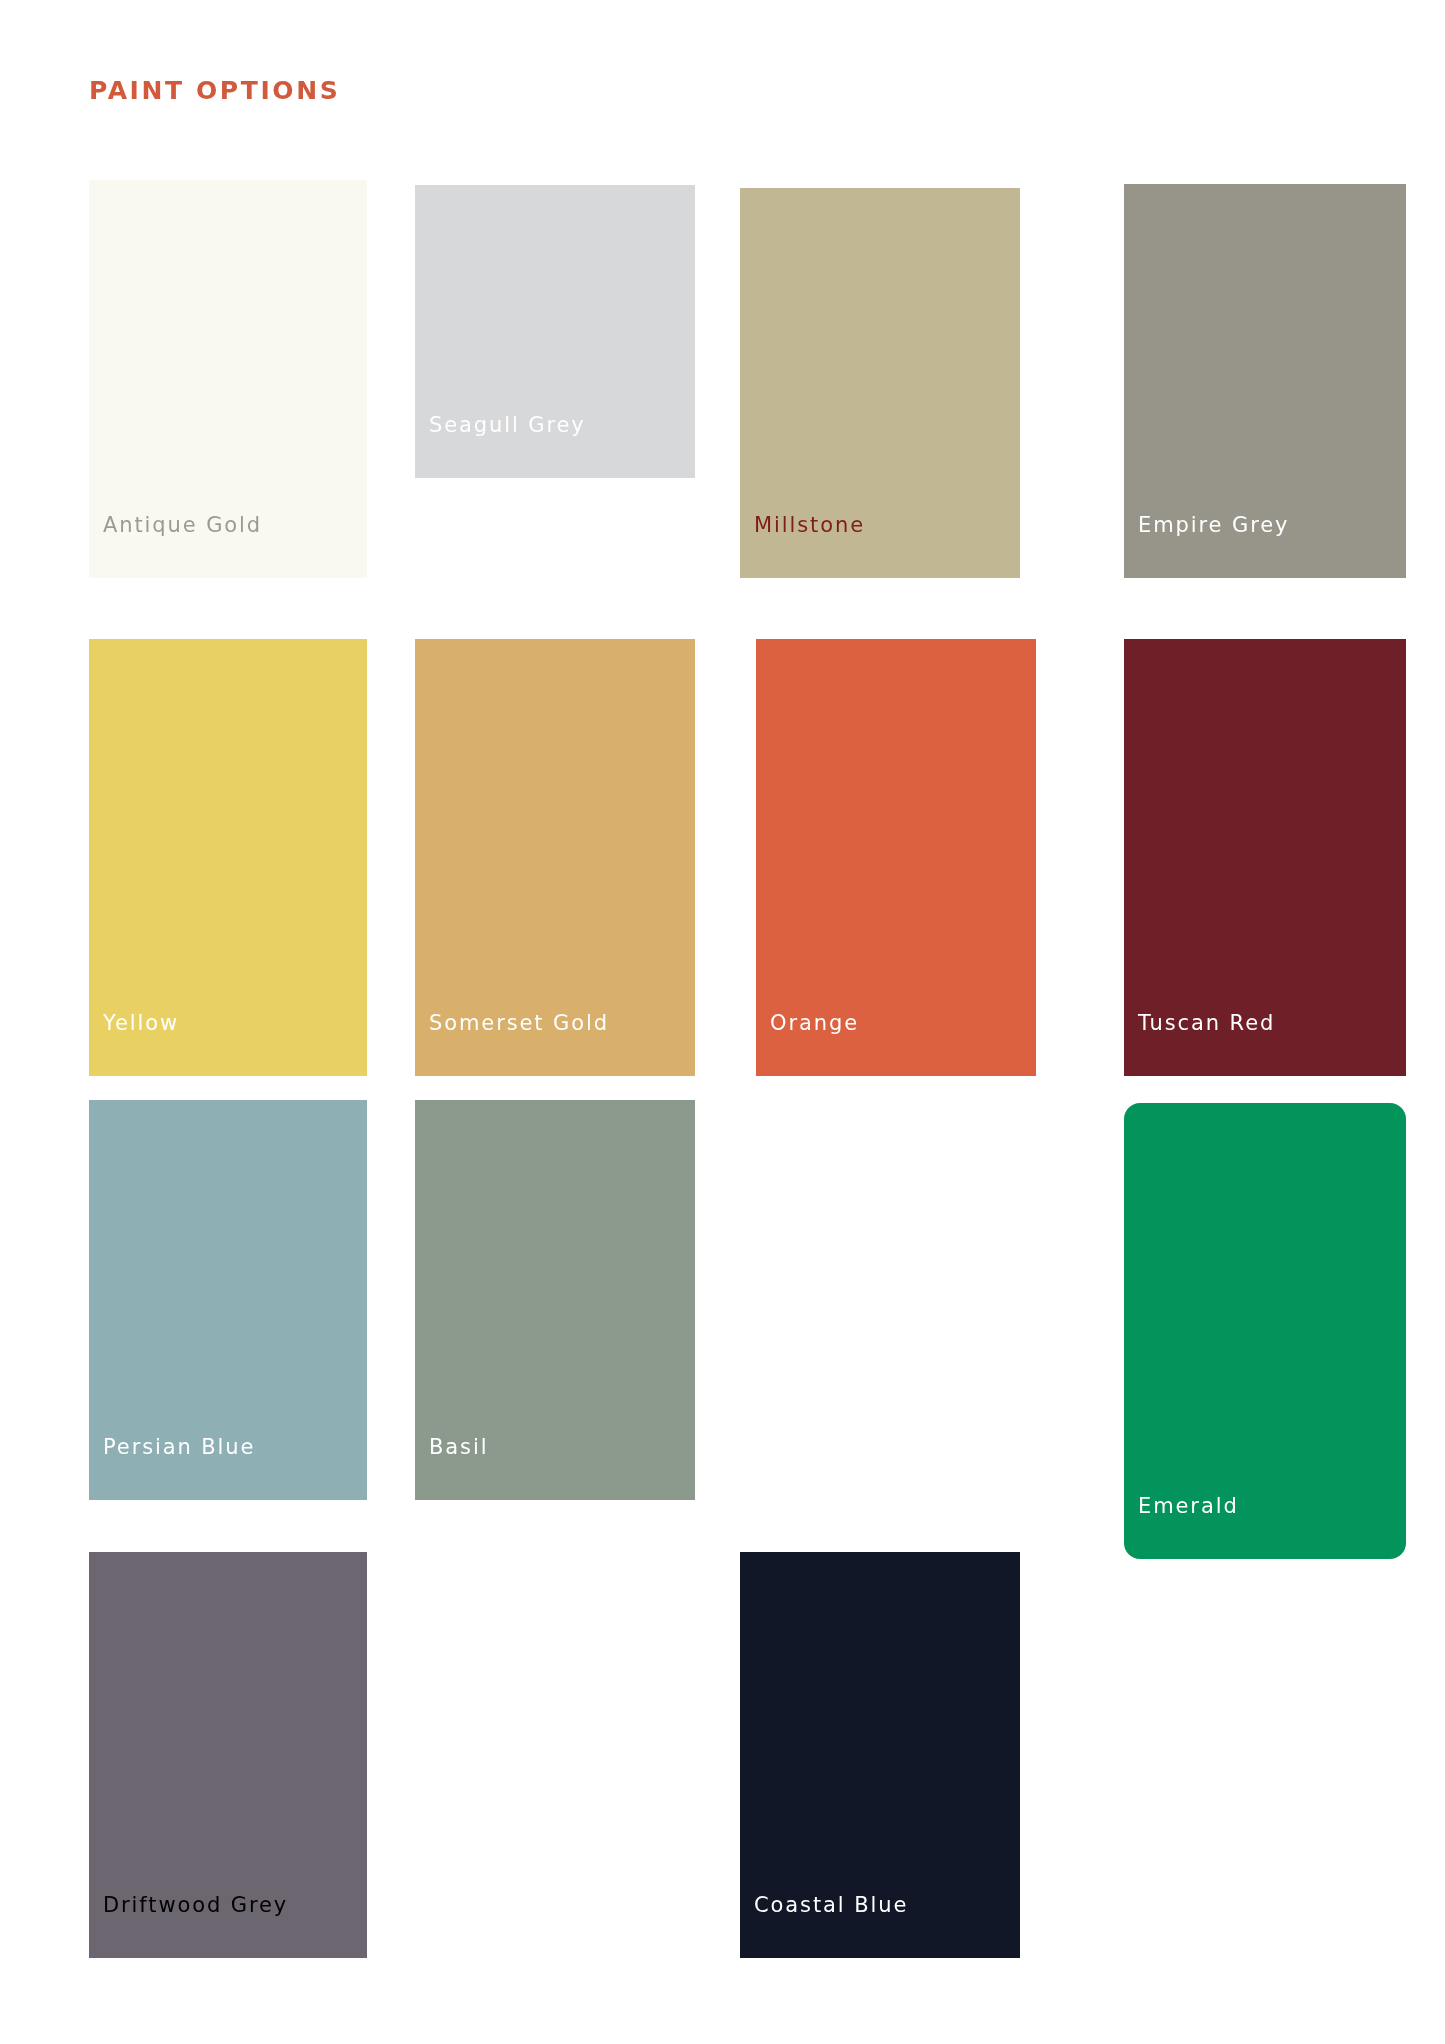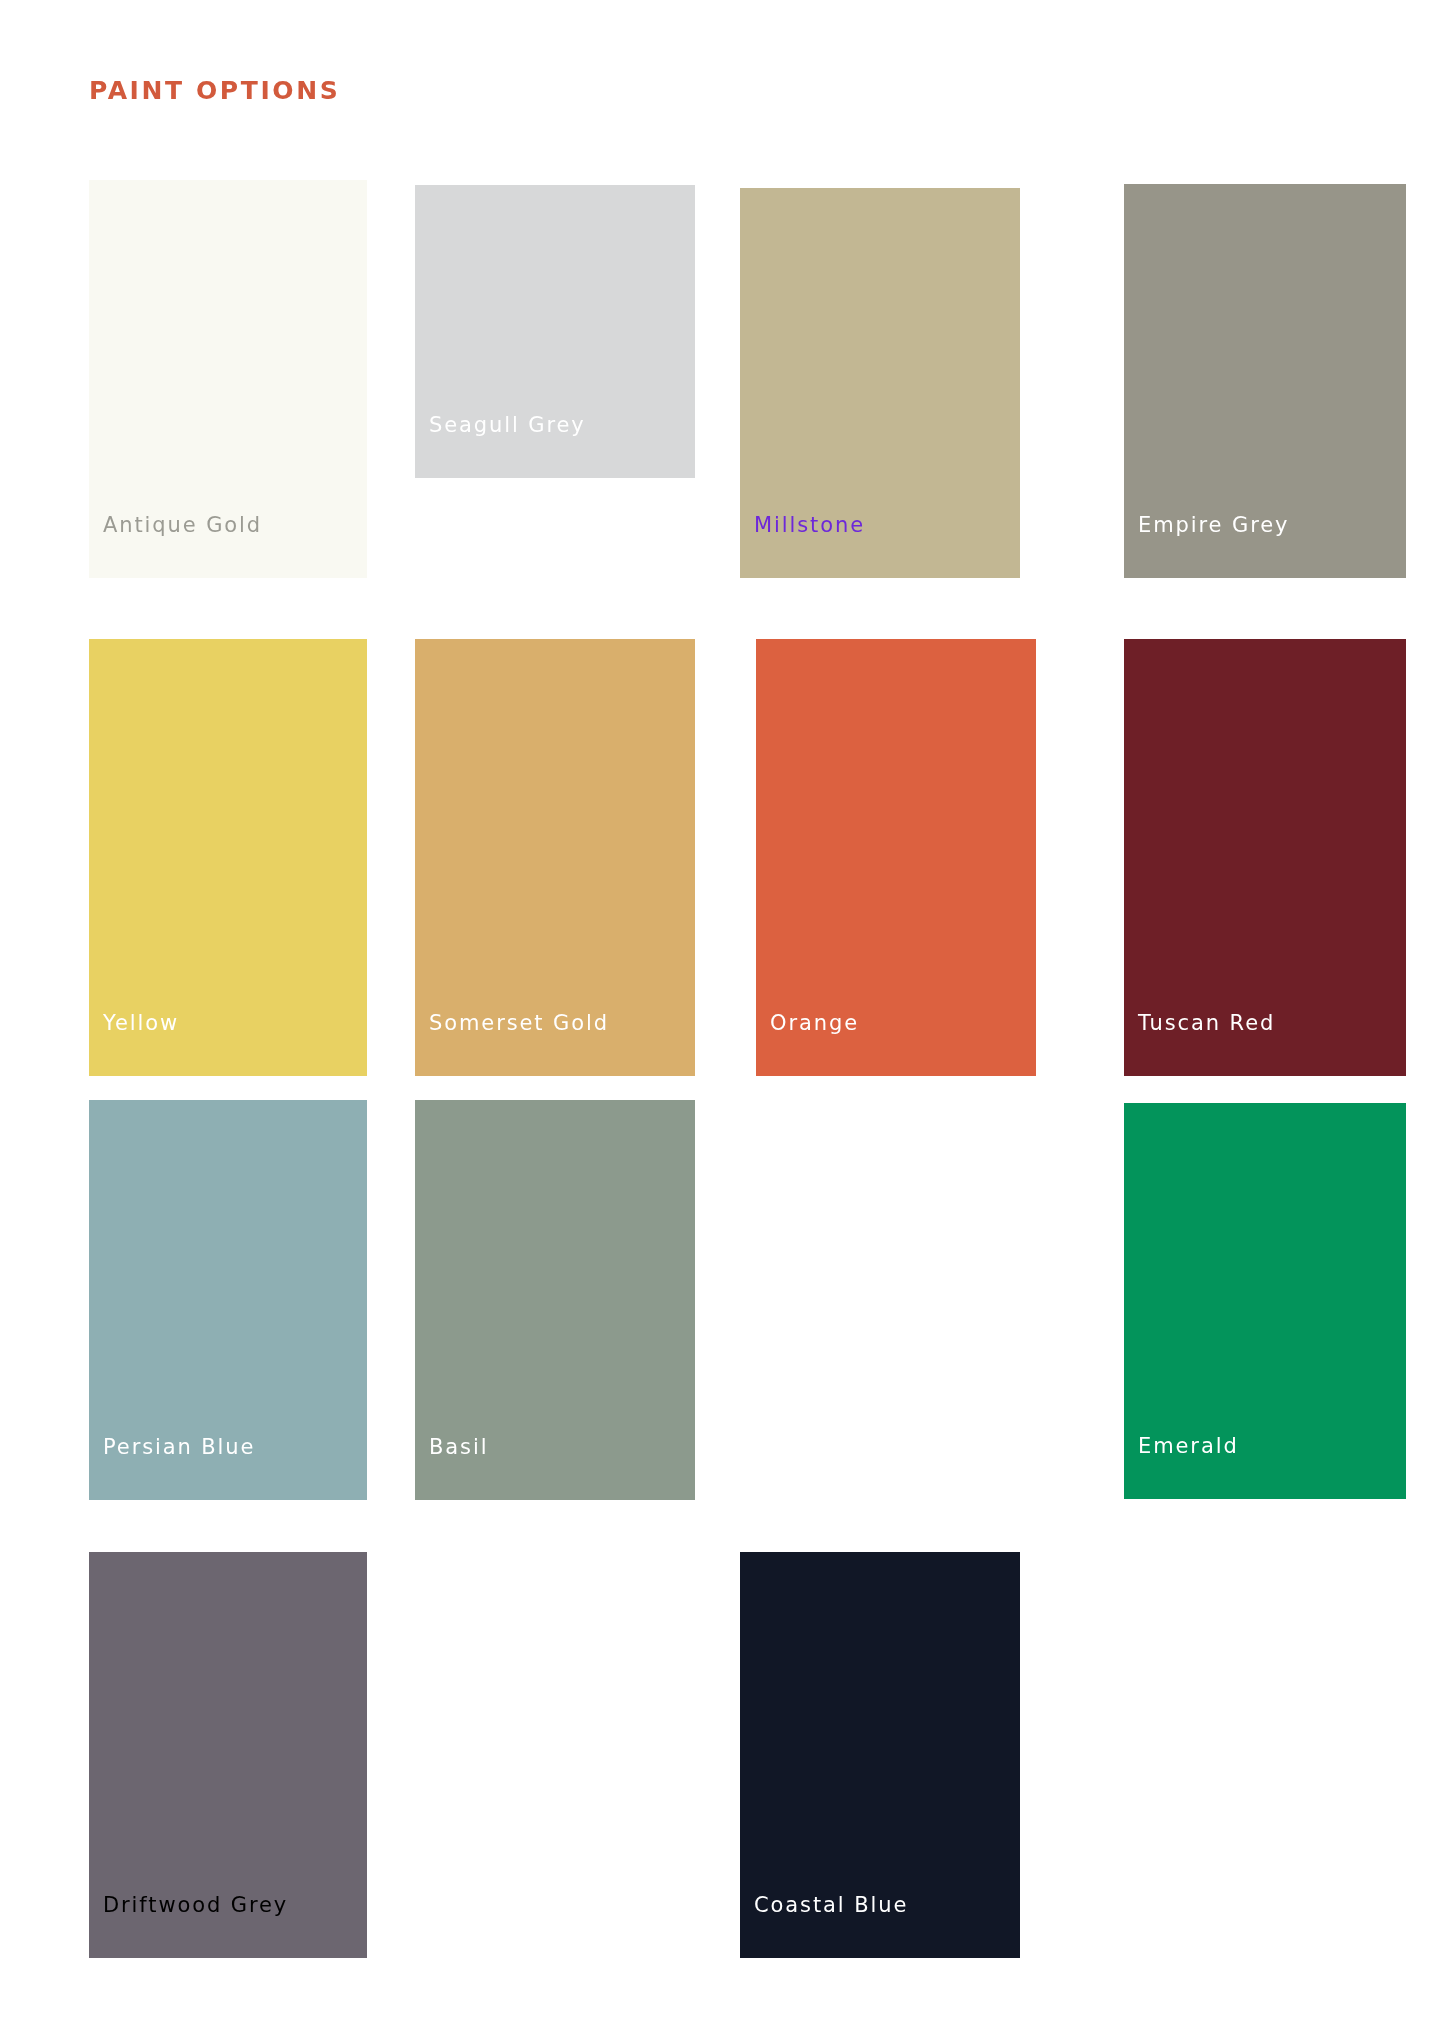--- a/index.html
+++ b/index.html
@@ -63,38 +63,38 @@
   .row-0 { top: 182px;  height: 395px; }
   .row-1 { top: 639px;  height: 437px; }
   .row-2 { top: 1100px; height: 400px; }
   .row-3 { top: 1552px; height: 406px; }
 
   .row-0.col-0 { top: 180px; height: 398px; }
   .row-0.col-1 { top: 185px; height: 293px; }
   .row-0.col-2 { top: 188px; height: 390px; }
   .row-0.col-3 { top: 184px; height: 394px; }
 
-  .row-2.col-3 { top: 1103px; height: 396px; }
+  .row-2.col-3 { top: 1103px; height: 456px; border-radius: 16px; }
 </style>
 </head>
 <body>
 
 <div class="page" style="background: rgb(255, 255, 255);">
 
   <div class="page-title" style="color: rgb(210, 90, 60);">PAINT OPTIONS</div>
 
   <div class="swatch-grid">
       <div class="swatch row-0 col-0" style="background: rgb(249, 249, 242);">
         <div class="swatch-label" style="color: rgb(155, 155, 147);">Antique Gold</div>
       </div>
       <div class="swatch row-0 col-1" style="background: rgb(215, 216, 217);">
         <div class="swatch-label" style="color: rgb(255, 255, 255);">Seagull Grey</div>
       </div>
       <div class="swatch row-0 col-2" style="background: rgb(194, 183, 147);">
-        <div class="swatch-label" style="color: #6d28d9;">Millstone</div>
+        <div class="swatch-label" style="color: #7f1d1d;">Millstone</div>
       </div>
       <div class="swatch row-0 col-3" style="background: rgb(151, 149, 137);">
         <div class="swatch-label" style="color: rgb(255, 255, 255);">Empire Grey</div>
       </div>
       <div class="swatch row-1 col-0" style="background: rgb(232, 209, 98);">
         <div class="swatch-label" style="color: rgb(255, 255, 255);">Yellow</div>
       </div>
       <div class="swatch row-1 col-1" style="background: rgb(217, 175, 108);">
         <div class="swatch-label" style="color: rgb(255, 255, 255);">Somerset Gold</div>
       </div>

